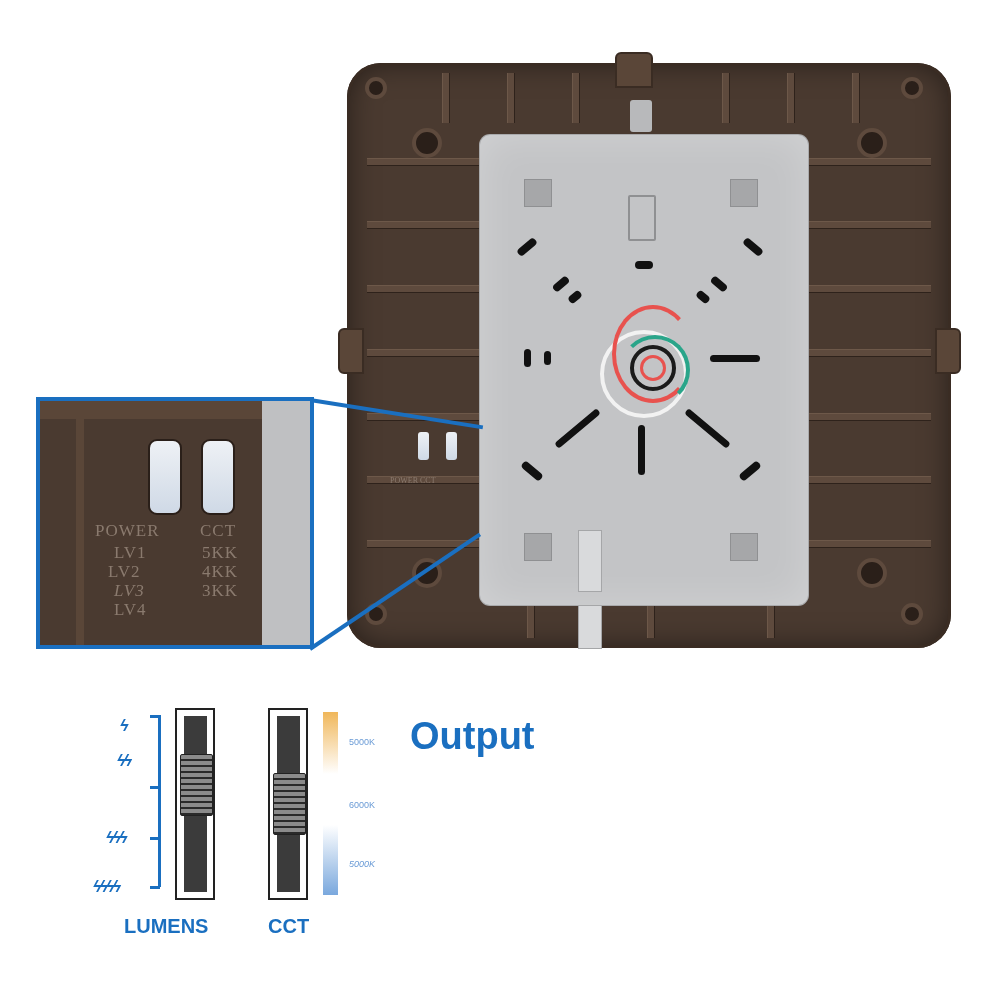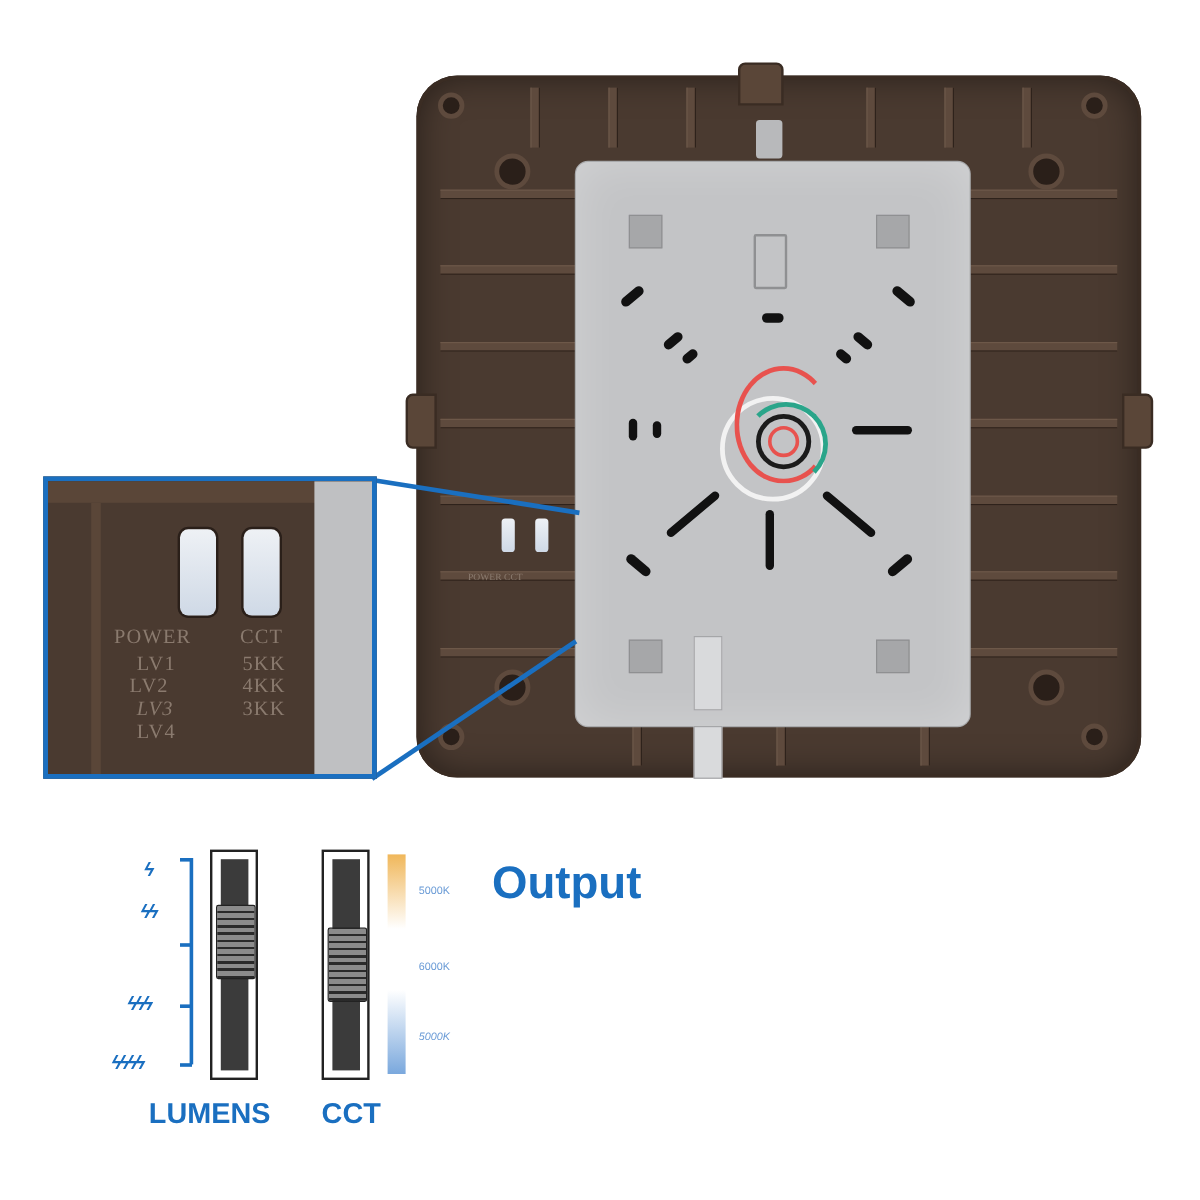--- a/index.html
+++ b/index.html
@@ -27,21 +27,21 @@
   
   .mini-sw{position:absolute;width:11px;height:28px;border-radius:3px;background:linear-gradient(#eef1f5,#cfd9e6);}
   .mini-etch{position:absolute;color:#8a7a6e;font-family:"Liberation Serif",serif;font-size:8px;line-height:9px;}
   
   .bolt{position:absolute;color:#1a6fc0;font-size:16px;font-weight:bold;font-style:italic;letter-spacing:-2px;}
   .bracket{position:absolute;left:158px;top:715px;width:3px;height:172px;background:#1a6fc0;}
   .tick{position:absolute;left:150px;width:10px;height:3px;background:#1a6fc0;}
   .switch-frame{position:absolute;top:708px;width:40px;height:192px;border:2px solid #222;background:#fff;box-sizing:border-box;}
   .switch-track{position:absolute;left:7px;top:6px;width:23px;height:176px;background:#3b3b3b;}
   .switch-knob{position:absolute;left:3px;width:31px;height:60px;background:repeating-linear-gradient(#8b8b8b 0 4px,#2a2a2a 4px 6px);border:1px solid #222;border-radius:2px;}
-  .label-blue{position:absolute;color:#1a6fc0;font-weight:bold;font-size:24px;}
+  .label-blue{position:absolute;color:#1a6fc0;font-weight:bold;font-size:20px;}
   .kbar{position:absolute;left:323px;width:15px;}
   .klabel{position:absolute;left:349px;color:#6a9bd6;font-size:9px;}
   .title{left:410px;top:715px;color:#1a6fc0;font-weight:bold;font-size:38px;line-height:42px;}
 </style>
 </head>
 <body>
 
 <div class="abs fixture">
   <div class="fin-h" style="left:20px;top:95px;width:564px;"></div>
   <div class="fin-h" style="left:20px;top:158px;width:564px;"></div>

